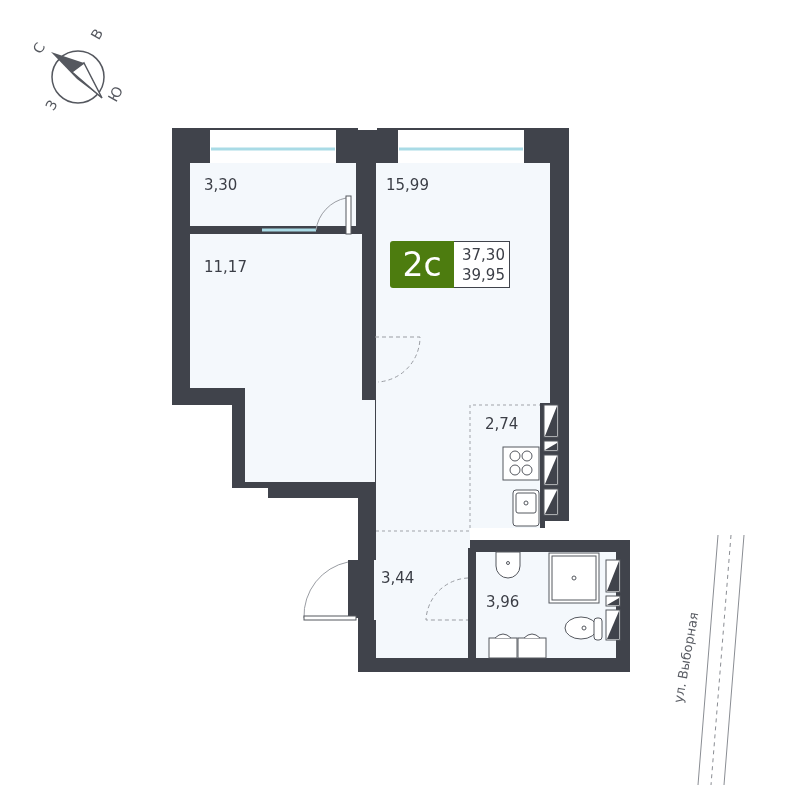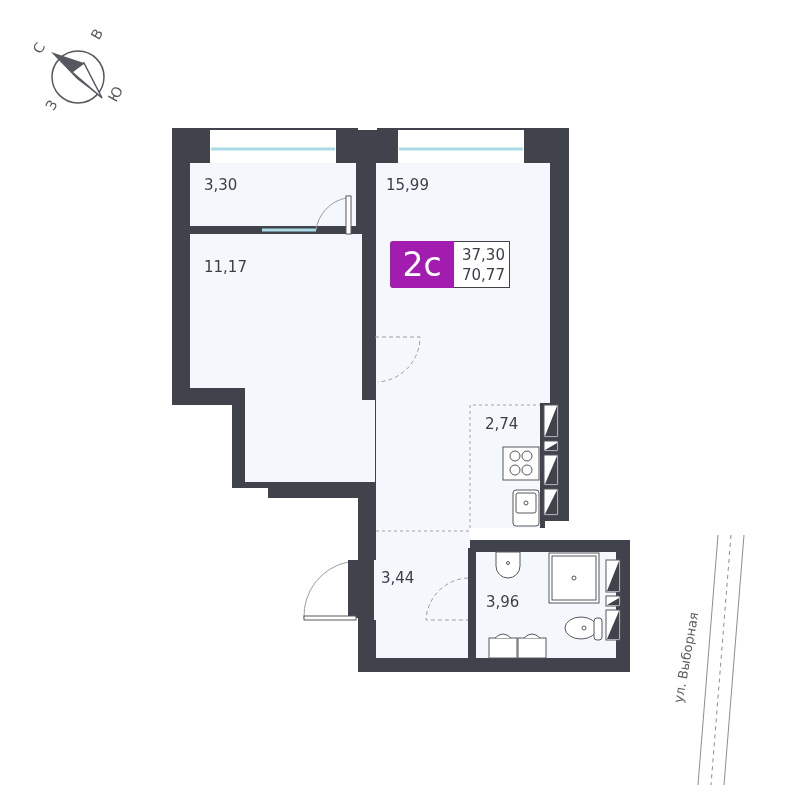--- a/index.html
+++ b/index.html
@@ -1,19 +1,19 @@
 <!DOCTYPE html>
 <html><head>
 <meta charset="utf-8">
 <style>
   html, body { margin: 0; padding: 0; background: #ffffff; }
   body { width: 800px; height: 800px; position: relative; overflow: hidden; font-family: "DejaVu Sans", sans-serif; }
   #plan { position: absolute; left: 0; top: 0; }
   .area-label { font-family: "DejaVu Sans", sans-serif; font-size: 15px; fill: #3b3e46; }
-  .badge-type { position: absolute; left: 390px; top: 241px; width: 64px; height: 47px; background: #a21caf; color: #ffffff; font-size: 33px; line-height: 47px; text-align: center; border-radius: 3px 0 0 3px; }
+  .badge-type { position: absolute; left: 390px; top: 241px; width: 64px; height: 47px; background: #4d7c0f; color: #ffffff; font-size: 33px; line-height: 47px; text-align: center; border-radius: 3px 0 0 3px; }
   .badge-areas { position: absolute; left: 454px; top: 241px; width: 56px; height: 47px; background: #ffffff; border: 1px solid #40434b; border-left: none; box-sizing: border-box; color: #3b3e46; font-size: 15px; line-height: 20px; padding: 3px 0 0 8px; }
   .street-label { position: absolute; left: 640px; top: 650px; transform: rotate(-80deg); transform-origin: center; font-size: 13px; color: #5a5d64; white-space: nowrap; }
   .compass-letter { position: absolute; font-size: 14px; color: #55585f; }
 </style>
 </head>
 <body>
 
 <svg id="plan" width="800" height="800" viewBox="0 0 800 800">
 
   <g>
@@ -129,16 +129,16 @@
 </svg>
 
 <span class="compass-letter" style="left:34px;top:40px;transform:rotate(-60deg);">С</span>
 <span class="compass-letter" style="left:92px;top:26px;transform:rotate(-60deg);">В</span>
 <span class="compass-letter" style="left:108px;top:86px;transform:rotate(-60deg);">Ю</span>
 <span class="compass-letter" style="left:47px;top:97px;transform:rotate(-60deg);">З</span>
 
 <div class="badge-type">2с</div>
 <div class="badge-areas">
   <div>37,30</div>
-  <div>70,77</div>
+  <div>39,95</div>
 </div>
 
 <div class="street-label">ул. Выборная</div>
 
 </body></html>

